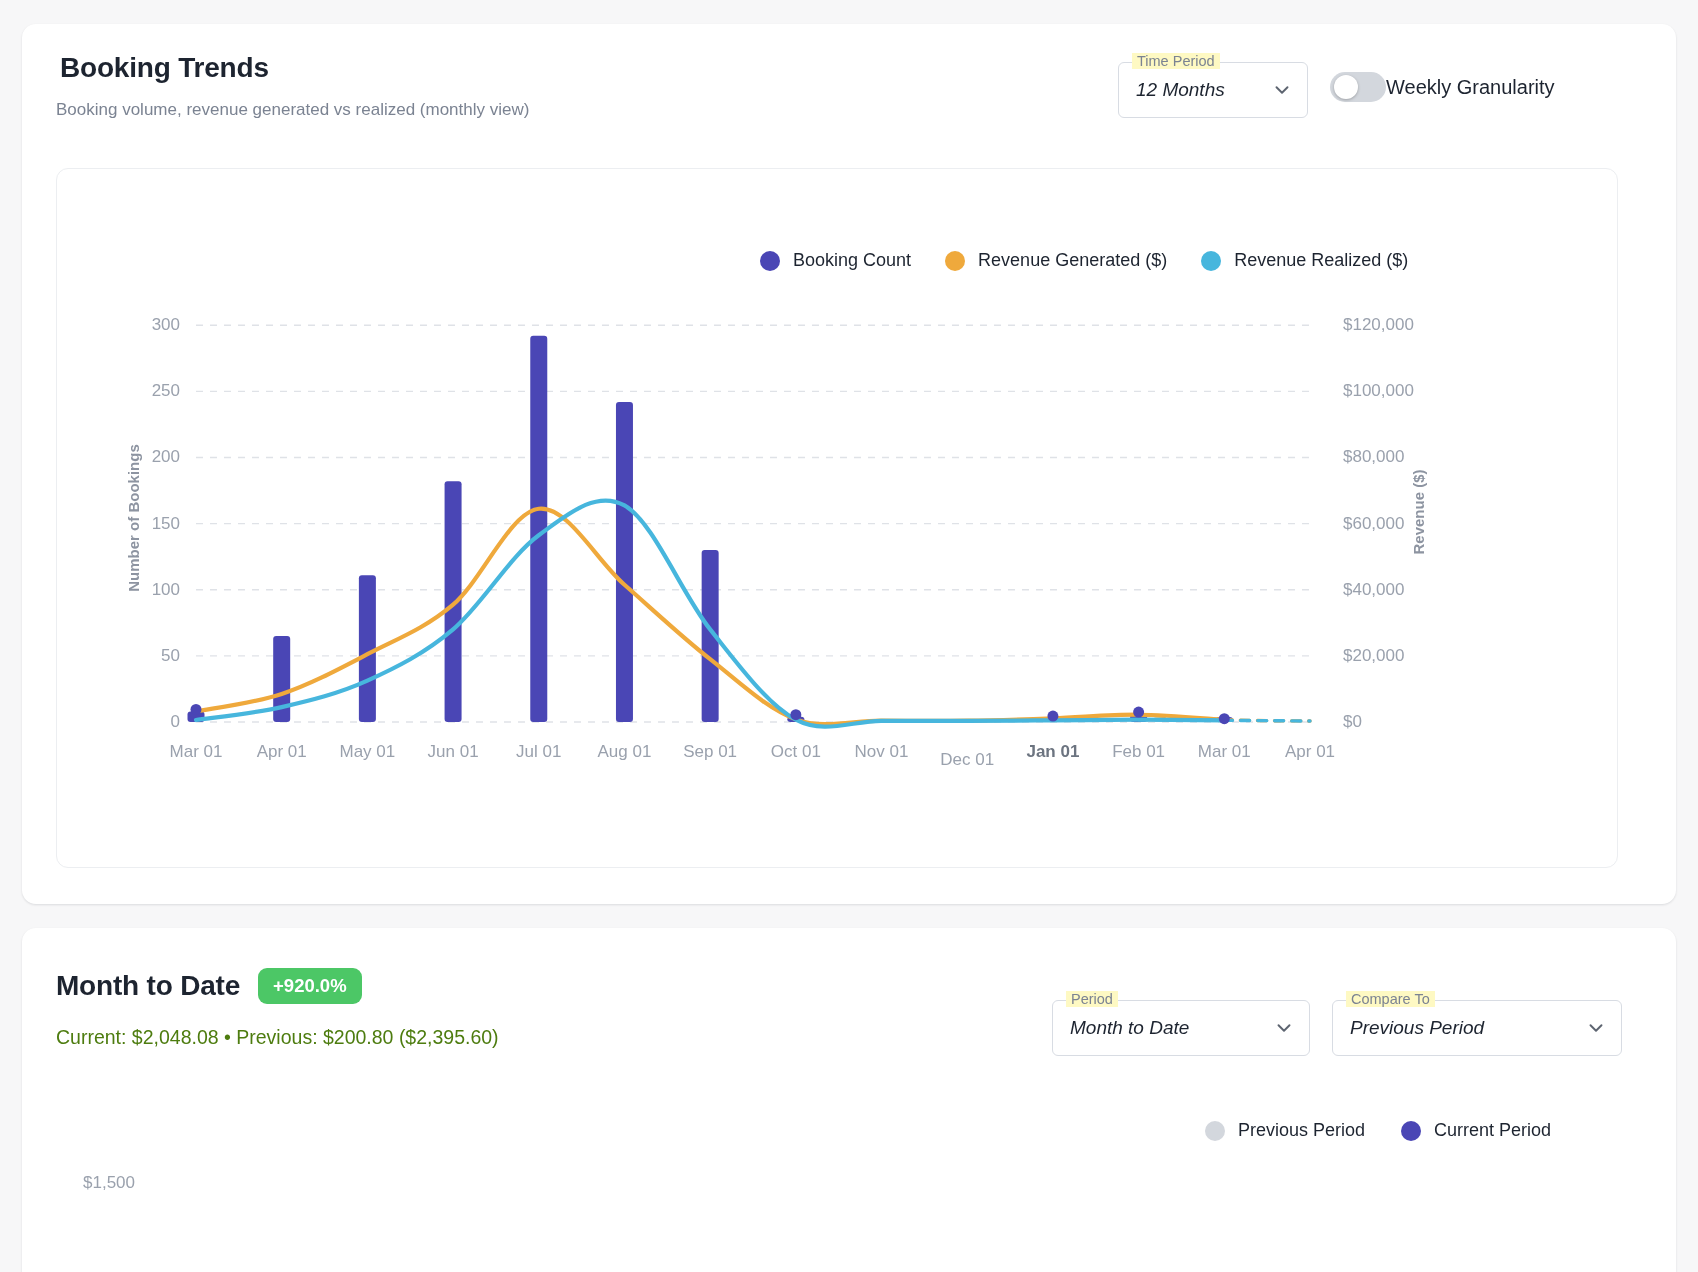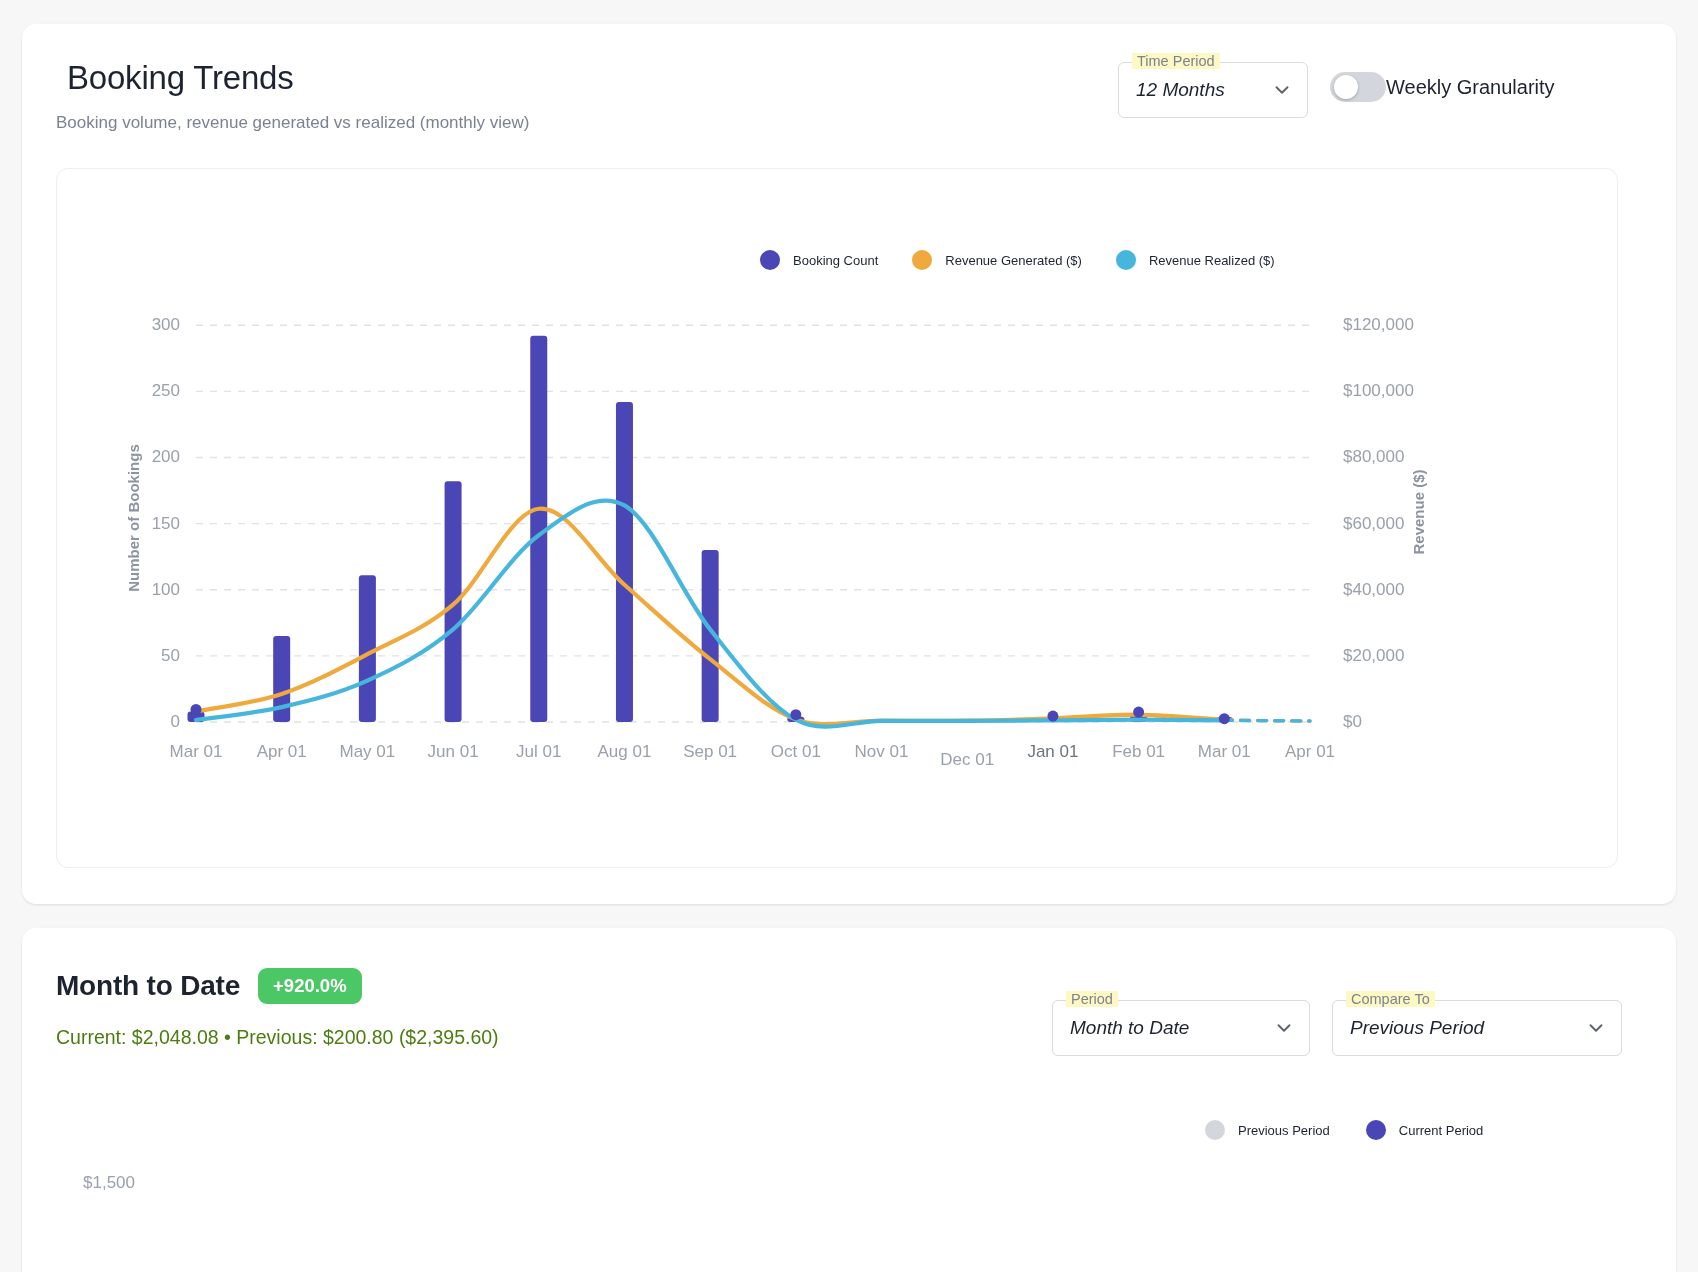--- a/index.html
+++ b/index.html
@@ -19,22 +19,22 @@
     background: #ffffff;
     border-radius: 14px;
     box-shadow: 0 1px 3px rgba(16,24,40,.07), 0 1px 2px rgba(16,24,40,.05);
   }
   #booking-card { left: 22px; top: 24px; width: 1654px; height: 880px; }
   #mtd-card     { left: 22px; top: 928px; width: 1654px; height: 420px; }
 
   
   .card-head { position: absolute; left: 56px; top: 48px; }
   .card-title {
-    font-size: 33px; font-weight: normal; color: #1d2430;
-    letter-spacing: -.2px; margin: 11px;
+    font-size: 28px; font-weight: bold; color: #1d2430;
+    letter-spacing: -.2px; margin: 4px;
   }
   .card-sub {
     font-size: 17px; color: #7b8392; margin-top: 16px;
   }
 
   
   .mui-select {
     position: absolute; height: 56px;
     border: 1px solid #d8dce3; border-radius: 6px;
     background: #fff;
@@ -82,34 +82,34 @@
     background: #fff; border: 1px solid #eceef1; border-radius: 12px;
   }
 
   
   .legend {
     position: absolute; display: flex; align-items: center; gap: 34px;
   }
   #chart-legend { left: 760px; top: 250px; }
   .legend-item { display: flex; align-items: center; gap: 13px; }
   .legend-dot { width: 20px; height: 20px; border-radius: 50%; flex: none; }
-  .legend-text { font-size: 13px; color: #1d2430; white-space: nowrap; }
+  .legend-text { font-size: 18px; color: #1d2430; white-space: nowrap; }
 
   
   #plot { position: absolute; left: 0; top: 0; width: 1698px; height: 1272px;
           pointer-events: none; }
 
   .tick-label {
     position: absolute; font-size: 17px; color: #9aa1ad;
     white-space: nowrap;
   }
   .tick-left  { text-align: right; transform: translate(-100%, -50%); }
   .tick-right { transform: translate(0, -50%); margin-left: 16px; }
   .tick-x     { transform: translate(-50%, 0); }
-  .tick-x.bold { color: #6c7480; font-weight: normal; }
+  .tick-x.bold { color: #6c7480; font-weight: bold; }
 
   .axis-title {
     position: absolute; font-size: 15px; font-weight: bold;
     color: #8d94a1; white-space: nowrap;
     transform-origin: center center;
   }
   #y-left-title  { left: 133px; top: 518px; transform: translate(-50%,-50%) rotate(-90deg); }
   #y-right-title { left: 1418px; top: 512px; transform: translate(-50%,-50%) rotate(-90deg); }
 
   

